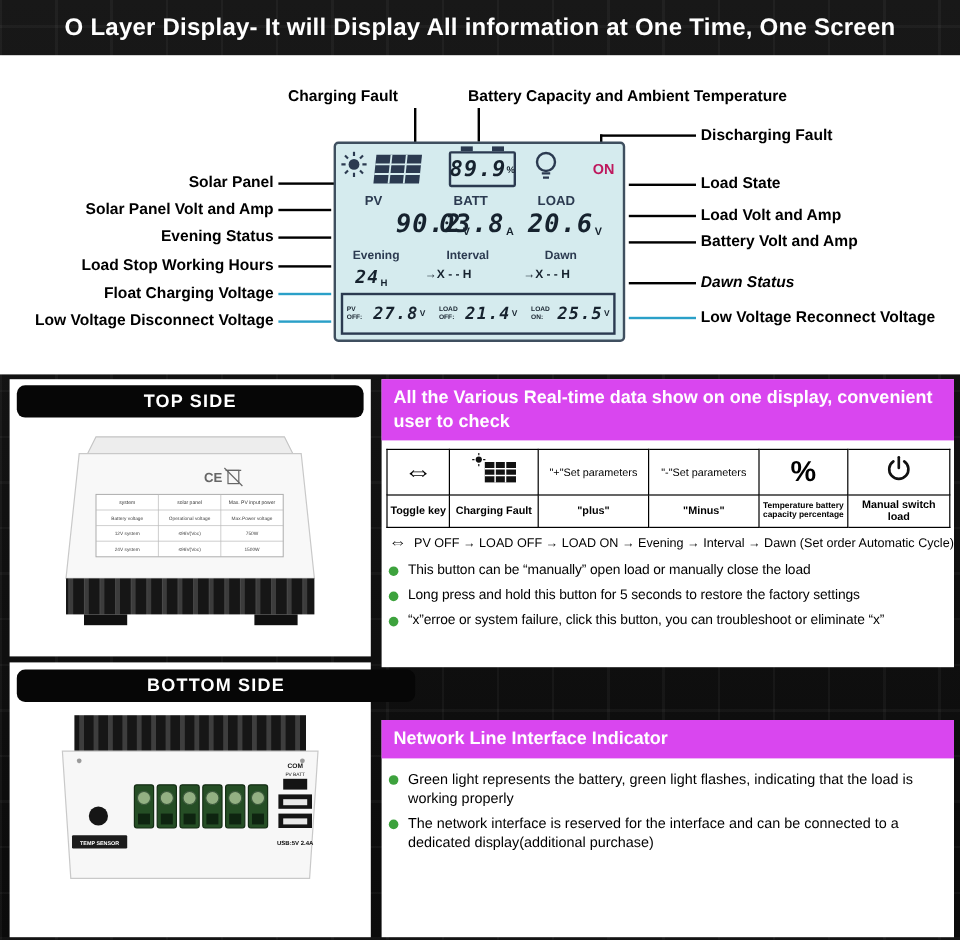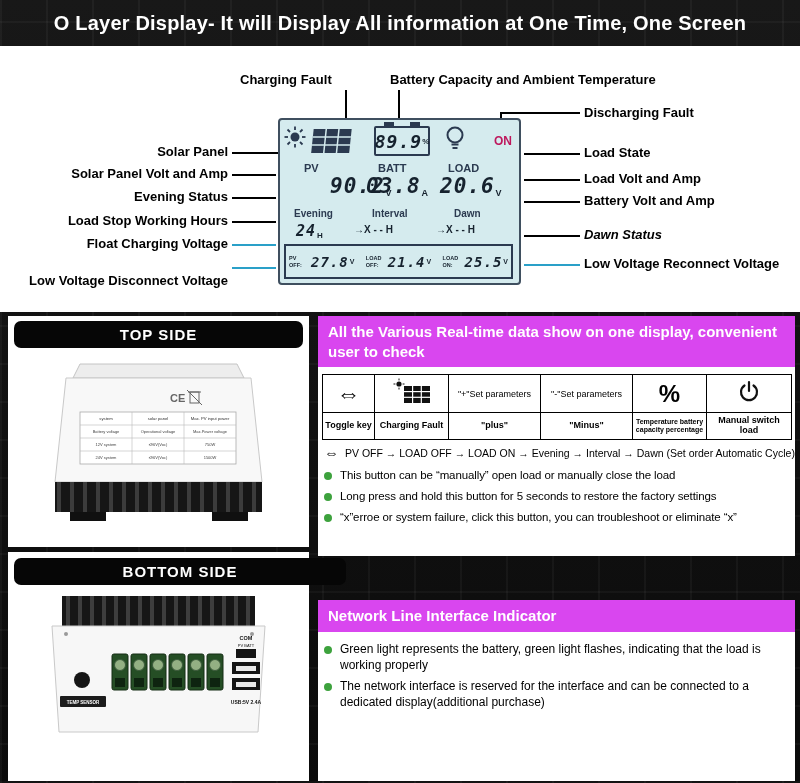--- a/index.html
+++ b/index.html
@@ -88,21 +88,21 @@
 
   <div class="callout" style="left:240px; top:72px;">Charging Fault</div>
   <div class="callout" style="left:390px; top:72px;">Battery Capacity and Ambient Temperature</div>
   <div class="callout r" style="top:105px;">Discharging Fault</div>
 
   <div class="callout l" style="top:144px;">Solar Panel</div>
   <div class="callout l" style="top:166px;">Solar Panel Volt and Amp</div>
   <div class="callout l" style="top:189px;">Evening Status</div>
   <div class="callout l" style="top:213px;">Load Stop Working Hours</div>
   <div class="callout l" style="top:236px;">Float Charging Voltage</div>
-  <div class="callout l" style="top:273px;">Low Voltage Disconnect Voltage</div>
+  <div class="callout l" style="top:259px;">Low Voltage Disconnect Voltage</div>
 
   <div class="callout r" style="top:145px;">Load State</div>
   <div class="callout r" style="top:171px;">Load Volt and Amp</div>
   <div class="callout r" style="top:193px;">Battery Volt and Amp</div>
   <div class="callout r" style="top:227px;font-style:italic;">Dawn Status</div>
   <div class="callout r" style="top:256px;">Low Voltage Reconnect Voltage</div>
 
   <div id="lcd">
     <svg style="position:absolute; left:4px; top:6px;" width="22" height="22" viewBox="0 0 22 22">
       <circle cx="11" cy="11" r="4.5" fill="#2b3a50"></circle>

